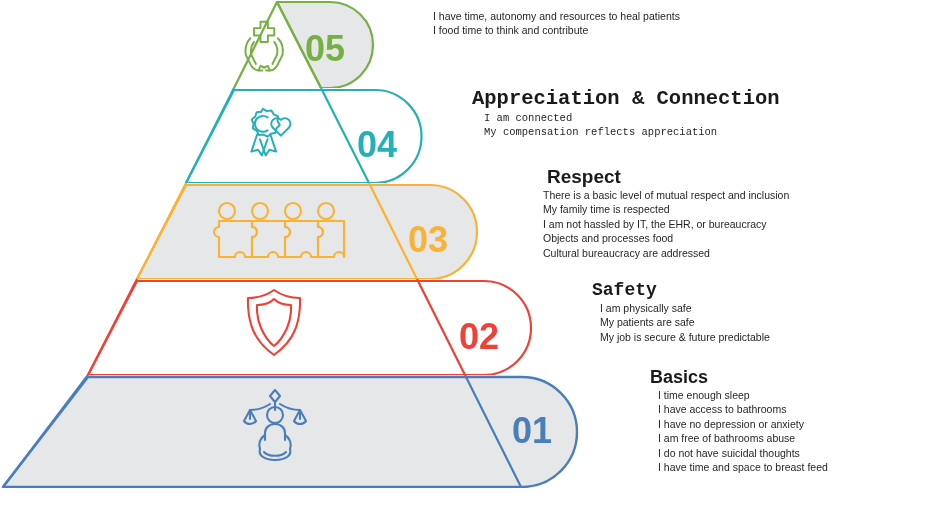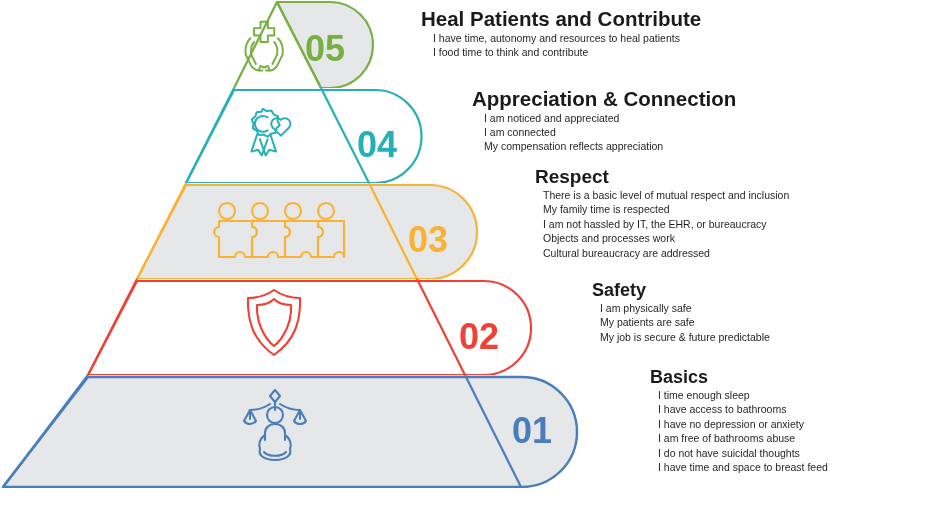--- a/index.html
+++ b/index.html
@@ -9,27 +9,27 @@
   .desc-block{position:absolute;}
   .desc-title{font-weight:bold;color:#1a1a1a;line-height:1.05;white-space:nowrap;}
   .desc-line{color:#231f20;white-space:nowrap;line-height:1.38;}
   .lvl5 .desc-title{font-size:20.5px;}
   .lvl4 .desc-title{font-size:20.5px;}
   .lvl3 .desc-title{font-size:19px;}
   .lvl2 .desc-title{font-size:18px;}
   .lvl1 .desc-title{font-size:18px;}
   .desc-line{font-size:10.5px;}
   .lvl5{left:421px;top:8px;}
-  .lvl4{left:472px;top:88px;}
+  .lvl4{left:472px;top:88px;font-family:Liberation Mono, monospace;}
   .lvl3{left:531px;top:167px;}
   .lvl2{left:588px;top:281px;}
   .lvl1{left:646px;top:368px;}
   .lvl5 .desc-title,.lvl4 .desc-title{text-align:left;}
-  .lvl3 .desc-title{margin-left:4px;}
-  .lvl2 .desc-title{margin-left:4px;}
+  .lvl3 .desc-title{margin-left:16px;}
+  .lvl2 .desc-title{margin-left:4px;font-family:Liberation Mono, monospace;}
   .lvl1 .desc-title{margin-left:4px;}
   .lines{margin-top:1px;margin-left:12px;}
 </style>
 </head>
 <body>
 
 <div id="stage">
 
   <svg id="pyramid-svg" viewBox="0 0 932 505">
     <defs>
@@ -149,43 +149,41 @@
     </g>
 
     <text x="305" y="61" font-family="Liberation Sans, sans-serif" font-size="36" font-weight="bold" fill="#76b043">05</text>
     <text x="357" y="157" font-family="Liberation Sans, sans-serif" font-size="36" font-weight="bold" fill="#25b0b7">04</text>
     <text x="408" y="252" font-family="Liberation Sans, sans-serif" font-size="36" font-weight="bold" fill="#f9b233">03</text>
     <text x="459" y="349" font-family="Liberation Sans, sans-serif" font-size="36" font-weight="bold" fill="#ef4136">02</text>
     <text x="512" y="443" font-family="Liberation Sans, sans-serif" font-size="36" font-weight="bold" fill="#4a7ebb">01</text>
   </svg>
 
   <div class="desc-block lvl5">
-    <div class="desc-title">Heal Patients and Contribute</div>
     <div class="lines">
         <div class="desc-line">I have time, autonomy and resources to heal patients</div>
         <div class="desc-line">I food time to think and contribute</div>
       </div>
   </div>
 
   <div class="desc-block lvl4">
     <div class="desc-title">Appreciation &amp; Connection</div>
     <div class="lines">
-        <div class="desc-line">I am noticed and appreciated</div>
         <div class="desc-line">I am connected</div>
         <div class="desc-line">My compensation reflects appreciation</div>
       </div>
   </div>
 
   <div class="desc-block lvl3">
     <div class="desc-title">Respect</div>
     <div class="lines">
         <div class="desc-line">There is a basic level of mutual respect and inclusion</div>
         <div class="desc-line">My family time is respected</div>
         <div class="desc-line">I am not hassled by IT, the EHR, or bureaucracy</div>
-        <div class="desc-line">Objects and processes work</div>
+        <div class="desc-line">Objects and processes food</div>
         <div class="desc-line">Cultural bureaucracy are addressed</div>
       </div>
   </div>
 
   <div class="desc-block lvl2">
     <div class="desc-title">Safety</div>
     <div class="lines">
         <div class="desc-line">I am physically safe</div>
         <div class="desc-line">My patients are safe</div>
         <div class="desc-line">My job is secure &amp; future predictable</div>

